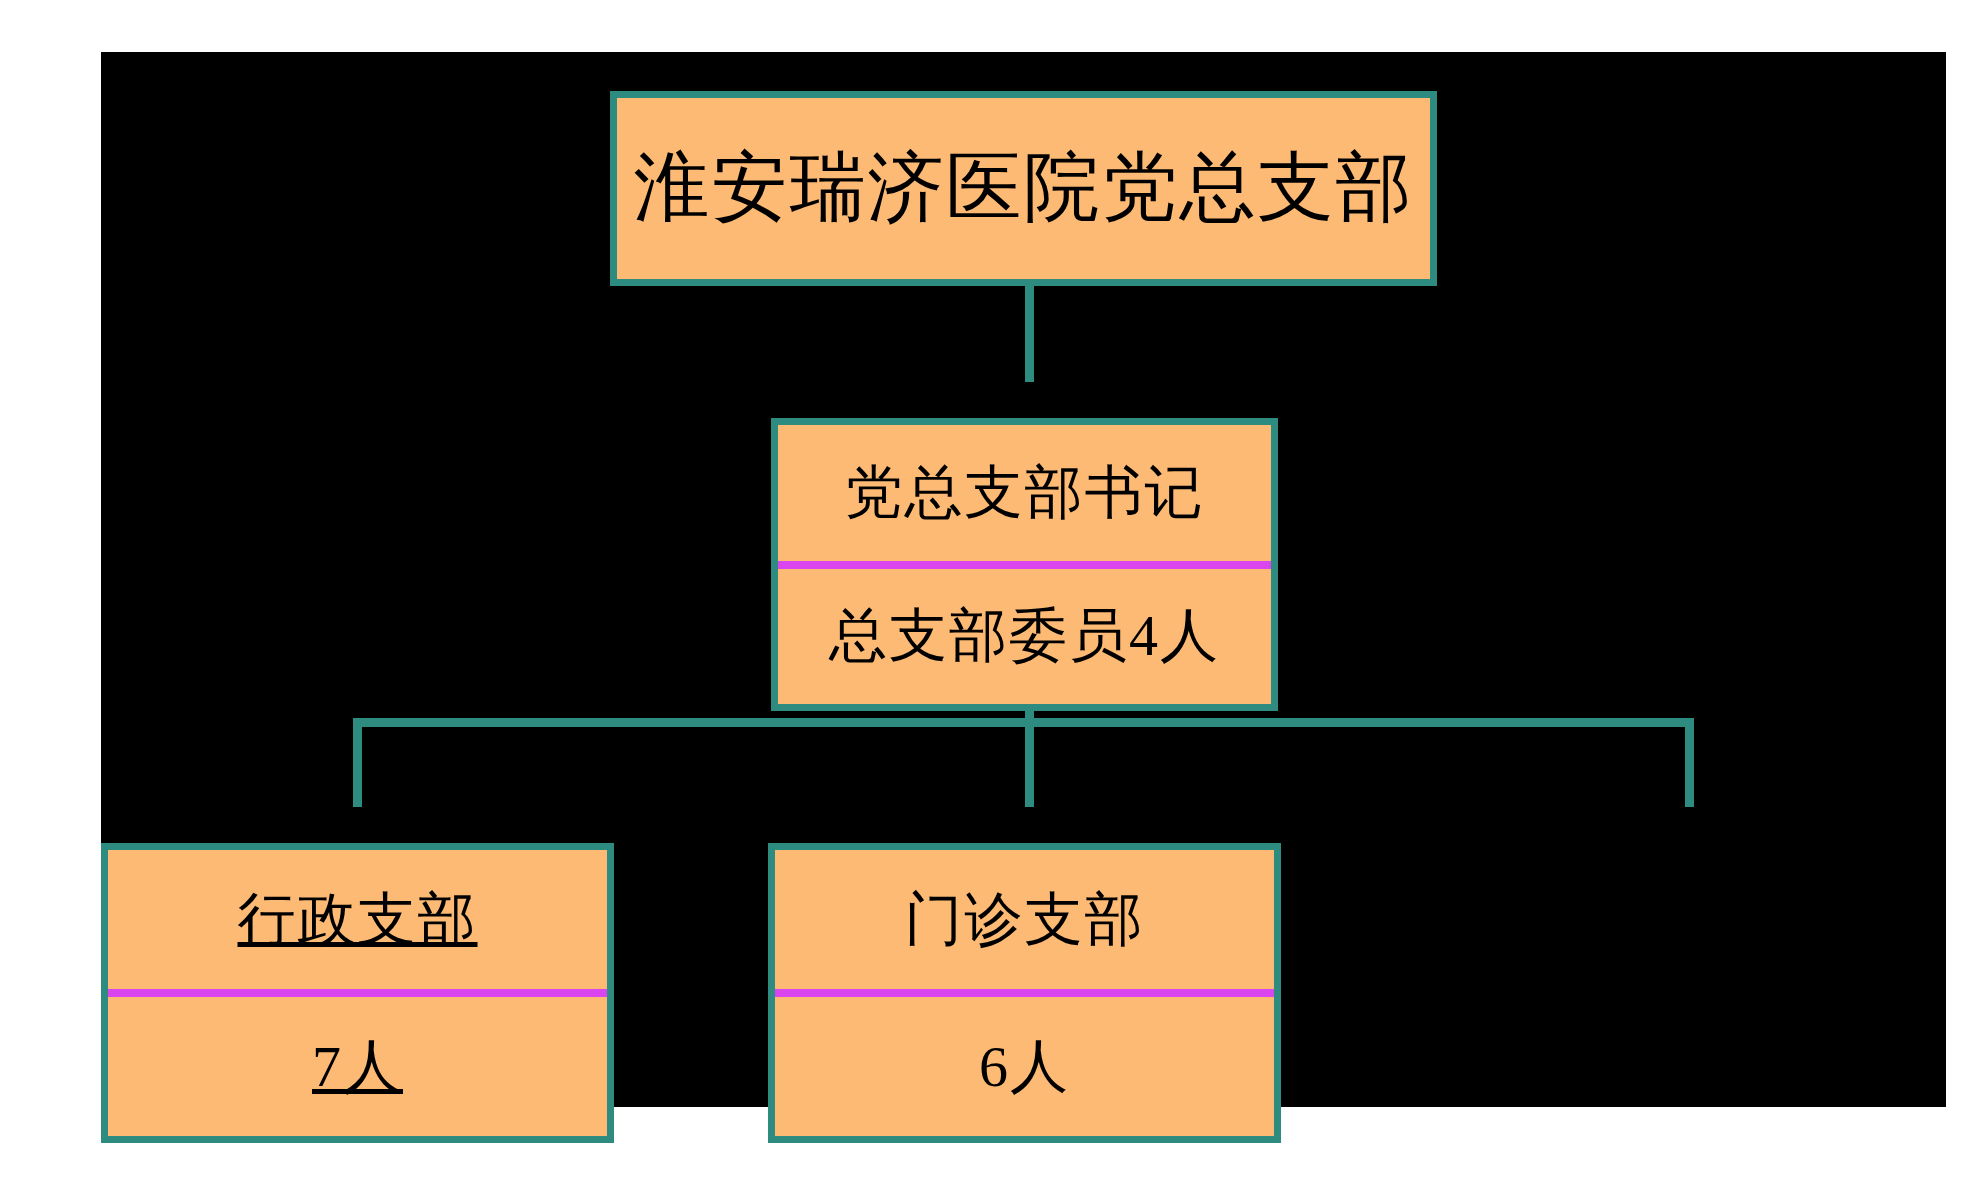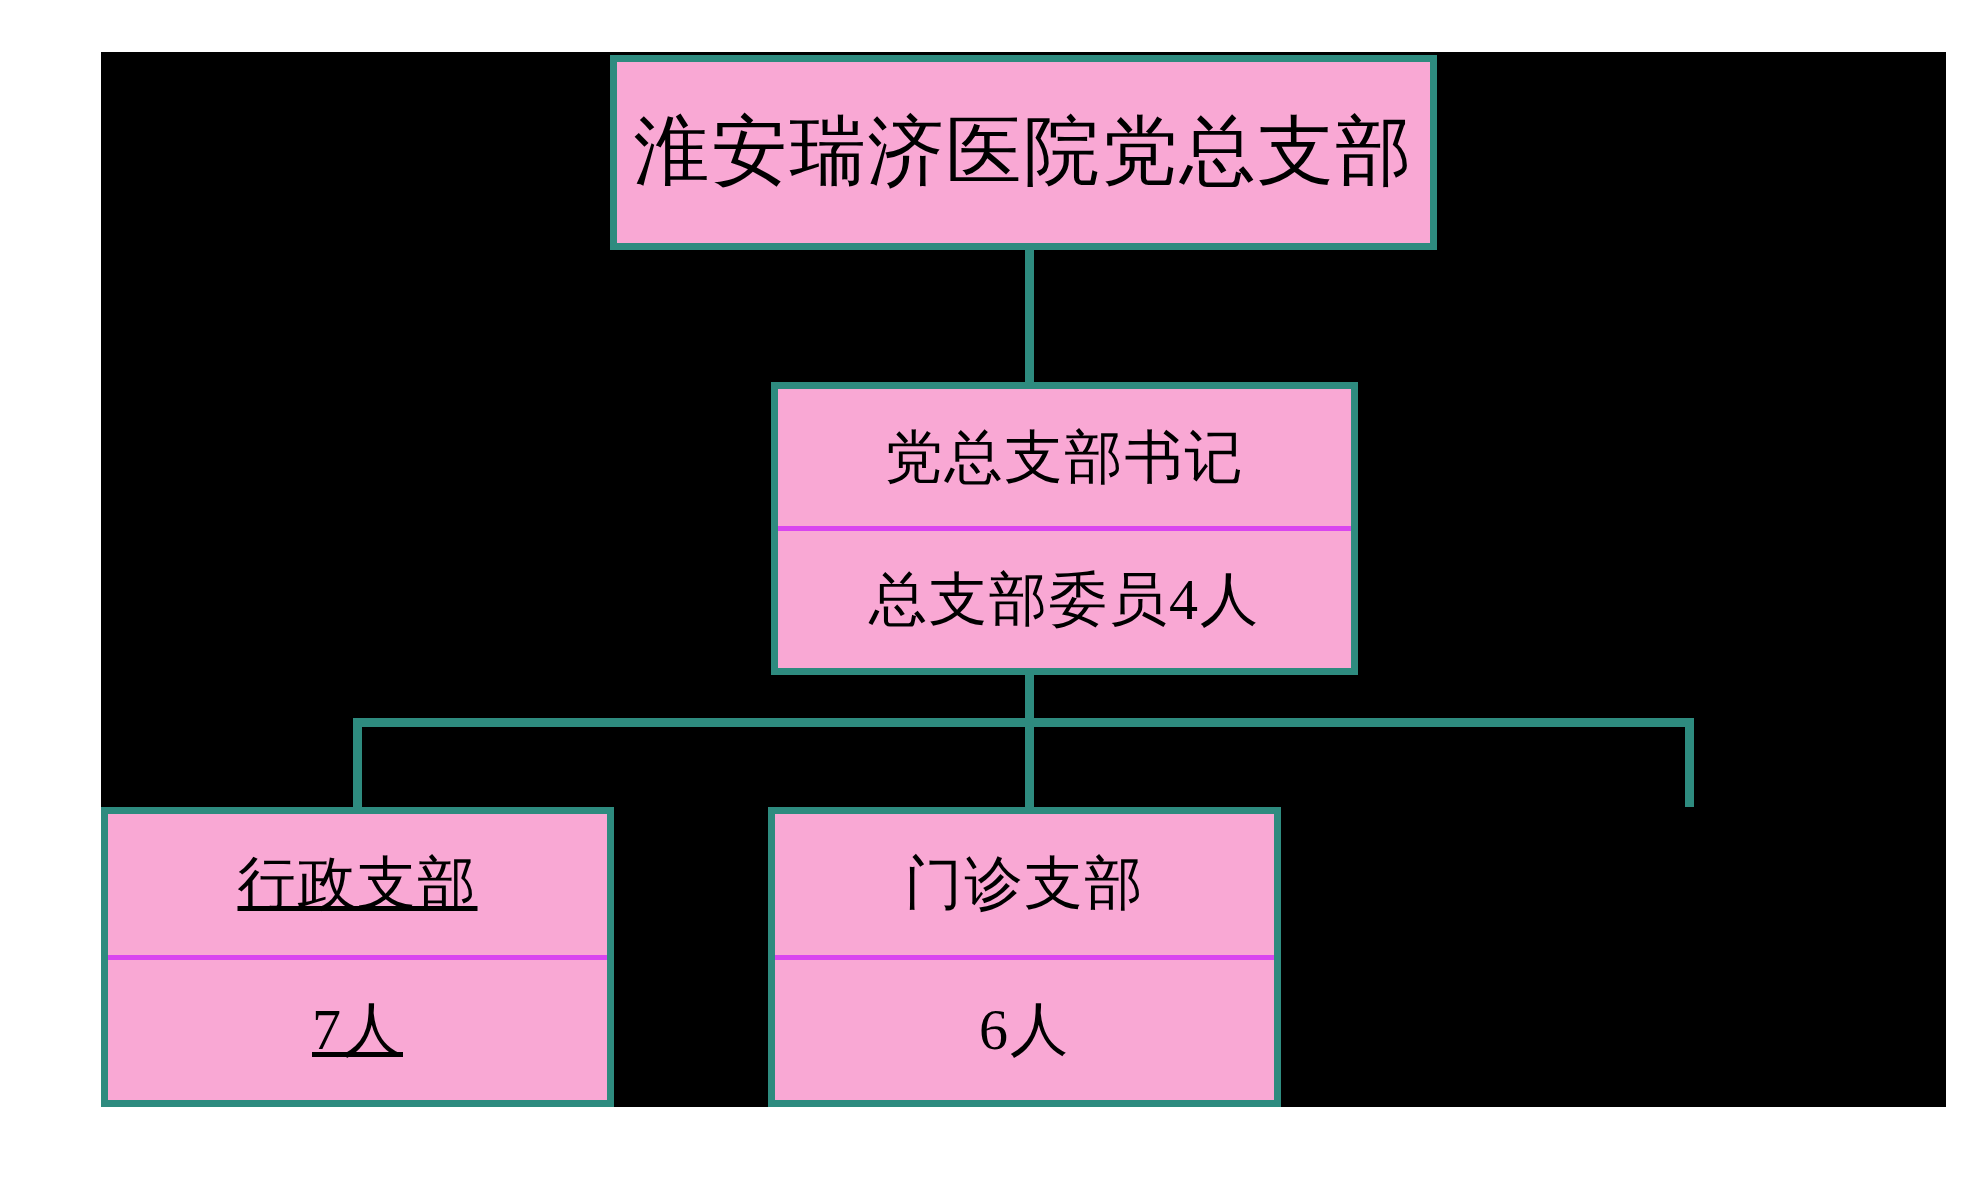--- a/index.html
+++ b/index.html
@@ -13,47 +13,48 @@
     overflow: hidden;
   }
   #panel {
     position: absolute;
     left: 101px; top: 52px;
     width: 1845px; height: 1055px;
     background: #000000;
   }
   .node {
     position: absolute;
-    background: #f9a8d4;
+    background: #fdba74;
     border: 7px solid #2e8b7f;
     box-sizing: border-box;
     display: flex;
     flex-direction: column;
+    margin-top: 36px;
   }
   .node .row {
     flex: 1 1 0;
     display: flex;
     align-items: center;
     justify-content: center;
     font-size: 58px;
     letter-spacing: 2px;
     white-space: nowrap;
   }
-  .node .row.divided { border-top: 5px solid #d946ef; }
+  .node .row.divided { border-top: 8px solid #d946ef; }
   #root-node {
     left: 610px; top: 55px;
     width: 827px; height: 195px;
     flex-direction: row;
     align-items: center;
     justify-content: center;
     font-size: 76px;
     letter-spacing: 2px;
     white-space: nowrap;
   }
-  #secretary-node { left: 771px; top: 382px; width: 587px; height: 293px; }
+  #secretary-node { left: 771px; top: 382px; width: 507px; height: 293px; }
   #branch-node-1 { left: 101px;  top: 807px; width: 513px; height: 300px; text-decoration: underline; }
   #branch-node-2 { left: 768px;  top: 807px; width: 513px; height: 300px; }
   #branch-node-3 { left: 1432px; top: 807px; width: 512px; height: 300px; }
   .conn { position: absolute; background: #2e8b7f; }
   #conn-root-secretary { left: 1025px; top: 250px; width: 9px; height: 132px; }
   #conn-secretary-down { left: 1025px; top: 675px; width: 9px; height: 132px; }
   #conn-branch-bar     { left: 353px;  top: 718px; width: 1341px; height: 9px; }
   #conn-drop-left      { left: 353px;  top: 718px; width: 9px; height: 89px; }
   #conn-drop-right     { left: 1685px; top: 718px; width: 9px; height: 89px; }
 </style>

